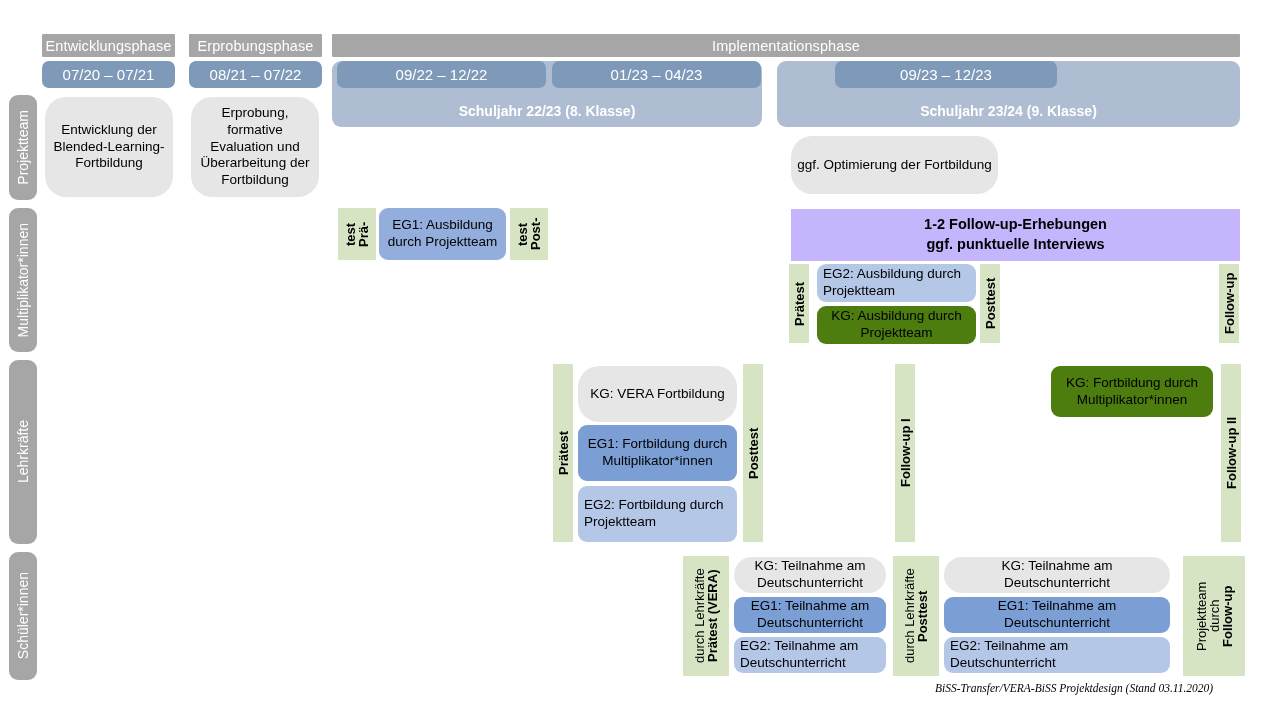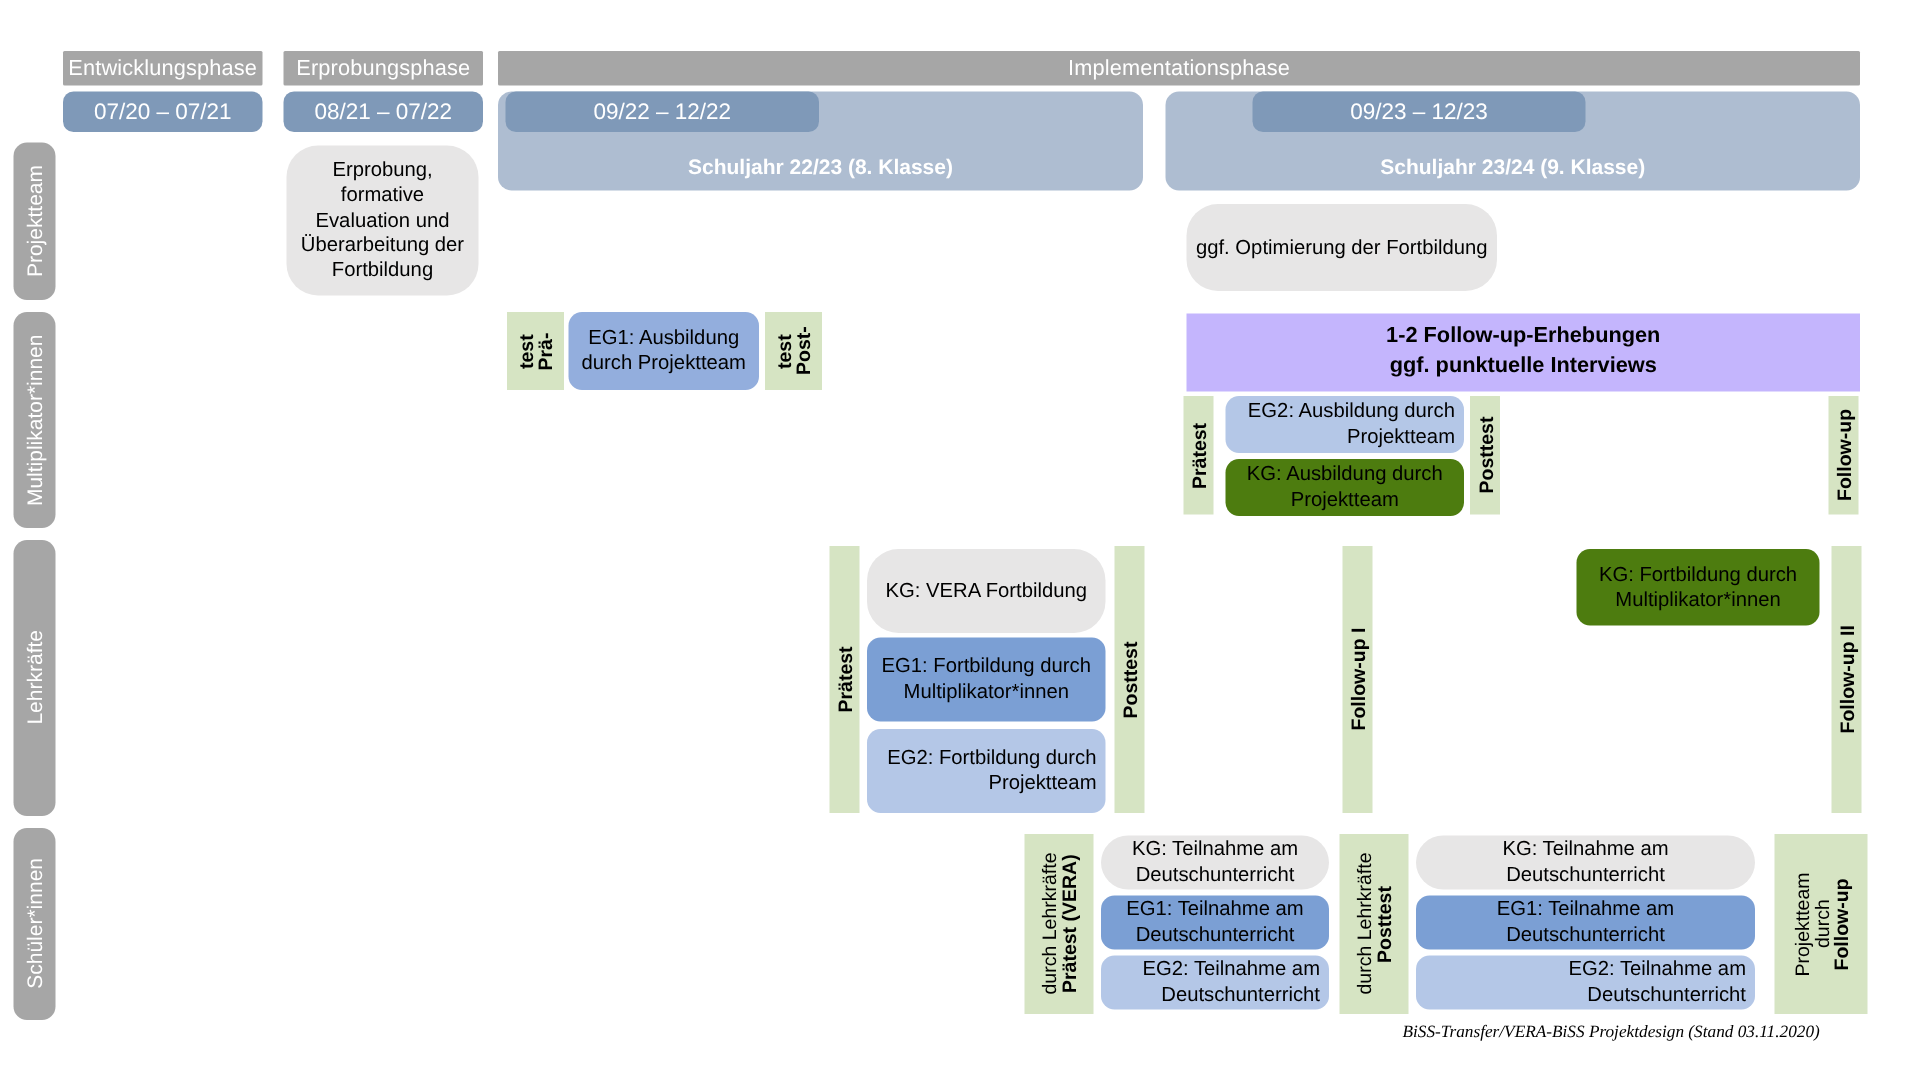--- a/index.html
+++ b/index.html
@@ -43,21 +43,21 @@
     text-align:center;font-size:13.5px;line-height:1.25;padding:2px 6px;
   }
   .blue-mid{
     background:#93aedd;color:#000;border-radius:9px;
     display:flex;align-items:center;justify-content:center;
     text-align:center;font-size:13.5px;line-height:1.25;padding:2px 6px;
   }
   .blue-light{
     background:#b4c7e7;color:#000;border-radius:9px;
     display:flex;align-items:center;justify-content:center;
-    text-align:right;font-size:13.5px;line-height:1.25;padding:2px 6px;
+    text-align:left;font-size:13.5px;line-height:1.25;padding:2px 6px;
   }
   .green{
     background:#c4b5fd;color:#000;
     display:flex;align-items:center;justify-content:center;
     text-align:center;font-size:13.5px;line-height:1.35;
   }
   .green-banner{font-weight:bold;font-size:14.5px;}
 
   
   .rail{
@@ -97,37 +97,39 @@
 
   <div class="abs phase-head" style="left:42px;top:34px;width:133px;height:23px;">Entwicklungsphase</div>
   <div class="abs phase-head" style="left:189px;top:34px;width:133px;height:23px;">Erprobungsphase</div>
   <div class="abs phase-head" style="left:332px;top:34px;width:908px;height:23px;">Implementationsphase</div>
 
   <div class="abs date-bar" style="left:42px;top:61px;width:133px;height:27px;">07/20 – 07/21</div>
   <div class="abs date-bar" style="left:189px;top:61px;width:133px;height:27px;">08/21 – 07/22</div>
 
   <div class="abs year-band" style="left:332px;top:61px;width:430px;height:66px;">Schuljahr 22/23 (8. Klasse)</div>
   <div class="abs date-bar" style="left:337px;top:61px;width:209px;height:27px;">09/22 – 12/22</div>
+  <div class="abs date-bar" style="left:552px;top:61px;width:209px;height:27px;">01/23 – 04/23</div>
 
   <div class="abs year-band" style="left:777px;top:61px;width:463px;height:66px;">Schuljahr 23/24 (9. Klasse)</div>
   <div class="abs date-bar" style="left:803px;top:61px;width:222px;height:27px;margin-left:32px;">09/23 – 12/23</div>
 
   <div class="abs rail" style="left:9px;top:95px;width:28px;height:105px;">
     <span>Projektteam</span>
   </div>
   <div class="abs rail" style="left:9px;top:208px;width:28px;height:144px;">
     <span>Multiplikator*innen</span>
   </div>
   <div class="abs rail" style="left:9px;top:360px;width:28px;height:184px;">
     <span>Lehrkräfte</span>
   </div>
   <div class="abs rail" style="left:9px;top:552px;width:28px;height:128px;">
     <span>Schüler*innen</span>
   </div>
 
+  <div class="abs grey-box" style="left:45px;top:97px;width:128px;height:100px;">Entwicklung der Blended-Learning-Fortbildung</div>
   <div class="abs grey-box" style="left:191px;top:97px;width:128px;height:100px;">Erprobung, formative Evaluation und Überarbeitung der Fortbildung</div>
   <div class="abs grey-box" style="left:791px;top:136px;width:207px;height:58px;">ggf. Optimierung der Fortbildung</div>
 
   <div class="abs vstrip" style="left:338px;top:208px;width:38px;height:52px;">
     <div class="vcols">
       <div class="vtxt b">Prä-</div>
       <div class="vtxt b">test</div>
     </div>
   </div>
   <div class="abs blue-mid" style="left:379px;top:208px;width:127px;height:52px;">EG1: Ausbildung durch Projektteam</div>

